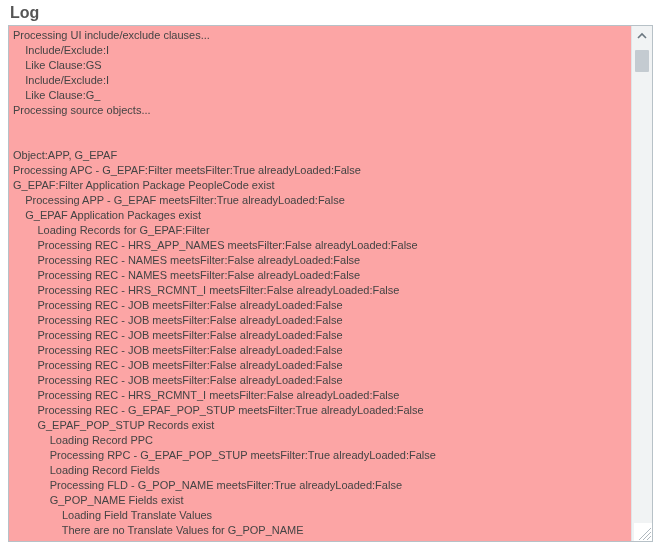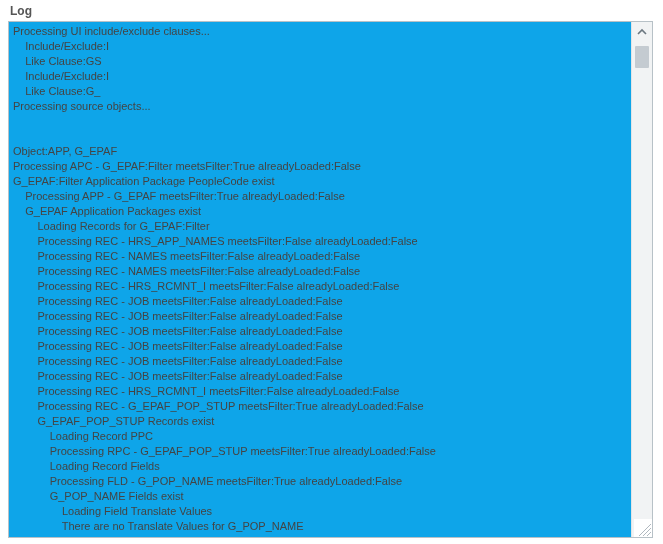--- a/index.html
+++ b/index.html
@@ -10,30 +10,30 @@
     color: #333;
     background: #fff;
   }
   .wrap {
     width: 663px;
     box-sizing: border-box;
     padding: 4px 8px 8px 8px;
   }
   .panel-title {
     font-weight: bold;
-    font-size: 12px;
+    font-size: 16px;
     color: #555;
     margin: 0 0 3px 2px;
   }
   .log-box {
     position: relative;
     width: 645px;
     height: 517px;
     border: 1px solid #b7c1c7;
-    background: #0ea5e9;
+    background: #fca5a5;
     box-sizing: border-box;
   }
   .log-content {
     position: absolute;
     top: 0;
     left: 0;
     right: 20px;
     bottom: 0;
     padding: 2px 4px;
     overflow: hidden;

